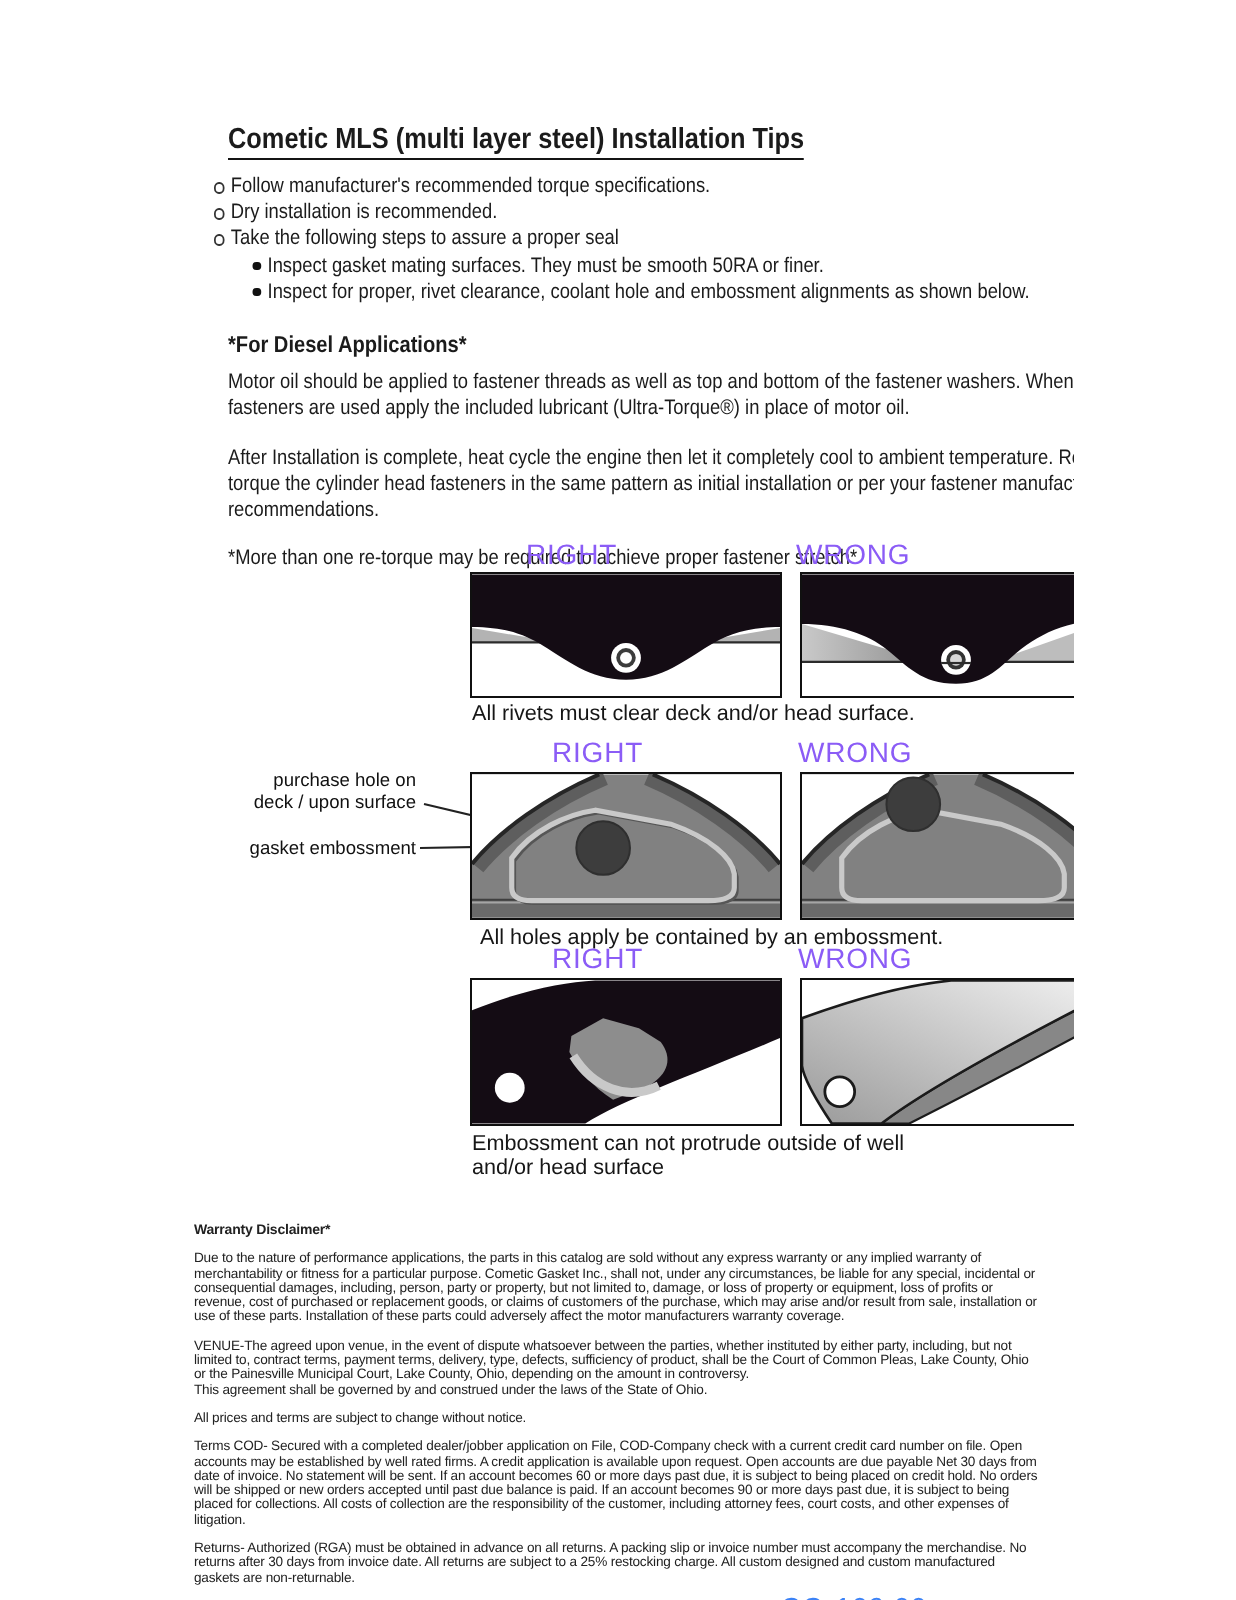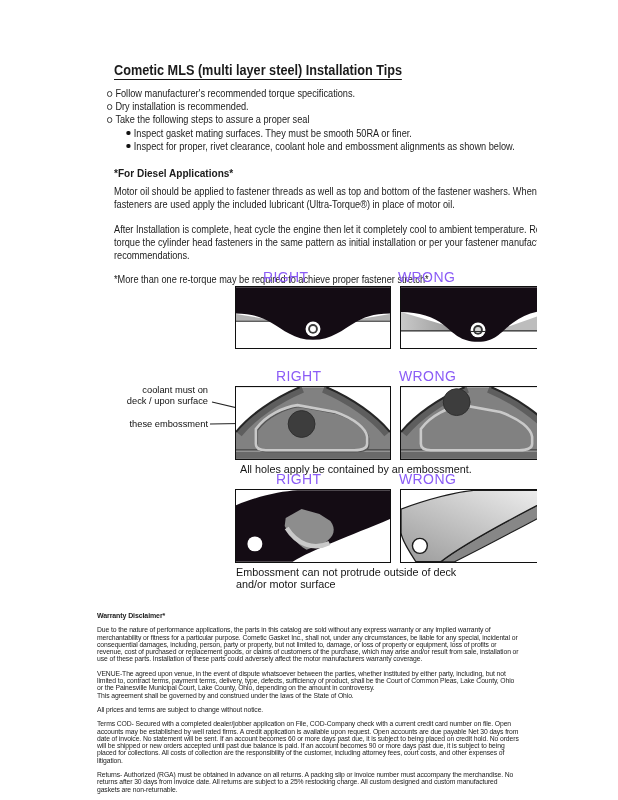--- a/index.html
+++ b/index.html
@@ -106,30 +106,31 @@
       <polygon points="0,25 64,44 0,44" fill="url(#gw1)"></polygon>
       <polygon points="155,23 96,44 155,44" fill="#bdbdbd"></polygon>
       <line x1="0" y1="44" x2="155" y2="44" stroke="#2b2b2b" stroke-width="1.1"></line>
       <path d="M0,0 H155 V23 C136,23 124,28 113,35.5 C102,43 96,55 77.5,55 C60,55 53,46 43,38 C33,30 18,25 0,25 Z" fill="#140c14"></path>
       <circle cx="77.5" cy="43" r="7.5" fill="#ffffff"></circle>
       <circle cx="77.5" cy="43" r="4.9" fill="#333333"></circle>
       <circle cx="77.5" cy="43" r="3" fill="#d8d8d8"></circle>
       <line x1="70" y1="44.6" x2="85" y2="44.6" stroke="#2b2b2b" stroke-width="1.1"></line>
     </svg>
   </div>
+  <div class="caption" style="left:236px; top:311px;">All rivets must clear deck and/or head surface.</div>
 
   <div class="figLabel" style="left:276px; top:328px;">RIGHT</div>
   <div class="figLabel" style="left:399px; top:328px;">WRONG</div>
 
   <div class="callout" style="left:100px; top:345px; width:108px;">
-    <span>coolant must on</span><br>
+    <span>purchase hole on</span><br>
     <span>deck / upon surface</span>
   </div>
   <div class="callout" style="left:100px; top:379px; width:108px;">
-    <span>these embossment</span>
+    <span>gasket embossment</span>
   </div>
   <svg style="position:absolute; left:208px; top:352px;" width="100" height="38" viewBox="0 0 100 38">
     <line x1="4" y1="10" x2="93" y2="31" stroke="#222" stroke-width="1.1"></line>
     <line x1="2" y1="32" x2="58" y2="31" stroke="#222" stroke-width="1.1"></line>
   </svg>
 
   <div class="panel" style="left:235px; top:346px;">
     <svg width="154" height="72" viewBox="0 0 155 72">
       <rect width="155" height="72" fill="#818181"></rect>
       <path d="M0,0 H64 C38,11 14,28 0,45 Z" fill="#ffffff"></path>
@@ -184,22 +185,22 @@
             <stop offset="1" stop-color="#f2f2f2"></stop>
         </linearGradient>
       </defs>
       <rect width="155" height="72" fill="#ffffff"></rect>
       <path d="M40,72 C62,55 110,29 155,6 L155,19 C116,40 74,62 54,72 Z" fill="#878787" stroke="#1b1b1b" stroke-width="1.1"></path>
       <path d="M0,19 C30,8 55,2 75,0 H155 V6 C110,29 62,55 40,72 H15 C7,60 1,50 0,43 Z" fill="url(#gw3)" stroke="#1b1b1b" stroke-width="1.3"></path>
       <circle cx="19" cy="56" r="7.5" fill="#ffffff" stroke="#1b1b1b" stroke-width="1.4"></circle>
     </svg>
   </div>
   <div class="caption" style="left:236px; top:526px;">
-    <span>Embossment can not protrude outside of deck</span><br>
-    <span>and/or motor surface</span>
+    <span>Embossment can not protrude outside of well</span><br>
+    <span>and/or head surface</span>
   </div>
 
   <div class="legal">
     <h2>Warranty Disclaimer*</h2>
     <p>Due to the nature of performance applications, the parts in this catalog are sold without any express warranty or any implied warranty of merchantability or fitness for a particular purpose.  Cometic Gasket Inc., shall not, under any circumstances, be liable for any special, incidental or consequential damages, including, person, party or property, but not limited to, damage, or loss of property or equipment, loss of profits or revenue, cost of purchased or replacement goods, or claims of customers of the purchase, which may arise and/or result from sale, installation or use of these parts.  Installation of these parts could adversely affect the motor manufacturers warranty coverage.</p>
     <p class="tight">VENUE-The agreed upon venue, in the event of dispute whatsoever between the parties, whether instituted by either party, including, but not limited to, contract terms, payment terms, delivery, type, defects, sufficiency of product, shall be the Court of Common Pleas, Lake County, Ohio or the Painesville Municipal Court, Lake County, Ohio, depending on the amount in controversy.</p>
     <p>This agreement shall be governed by and construed under the laws of the State of Ohio.</p>
     <p>All prices and terms are subject to change without notice.</p>
     <p>Terms COD- Secured with a completed dealer/jobber application on File, COD-Company check with a current credit card number on file.  Open accounts may be established by well rated firms.  A credit application is available upon request.  Open accounts are due payable Net 30 days from date of invoice.  No statement will be sent.  If an account becomes 60 or more days past due, it is subject to being placed on credit hold.  No orders will be shipped or new orders accepted until past due balance is paid.  If an account becomes 90 or more days past due, it is subject to being placed for collections.  All costs of collection are the responsibility of the customer, including attorney fees, court costs, and other expenses of litigation.</p>
     <p>Returns- Authorized (RGA) must be obtained in advance on all returns.  A packing slip or invoice number must accompany the merchandise.  No returns after 30 days from invoice date.  All returns are subject to a 25% restocking charge.  All custom designed and custom manufactured gaskets are non-returnable.</p>

